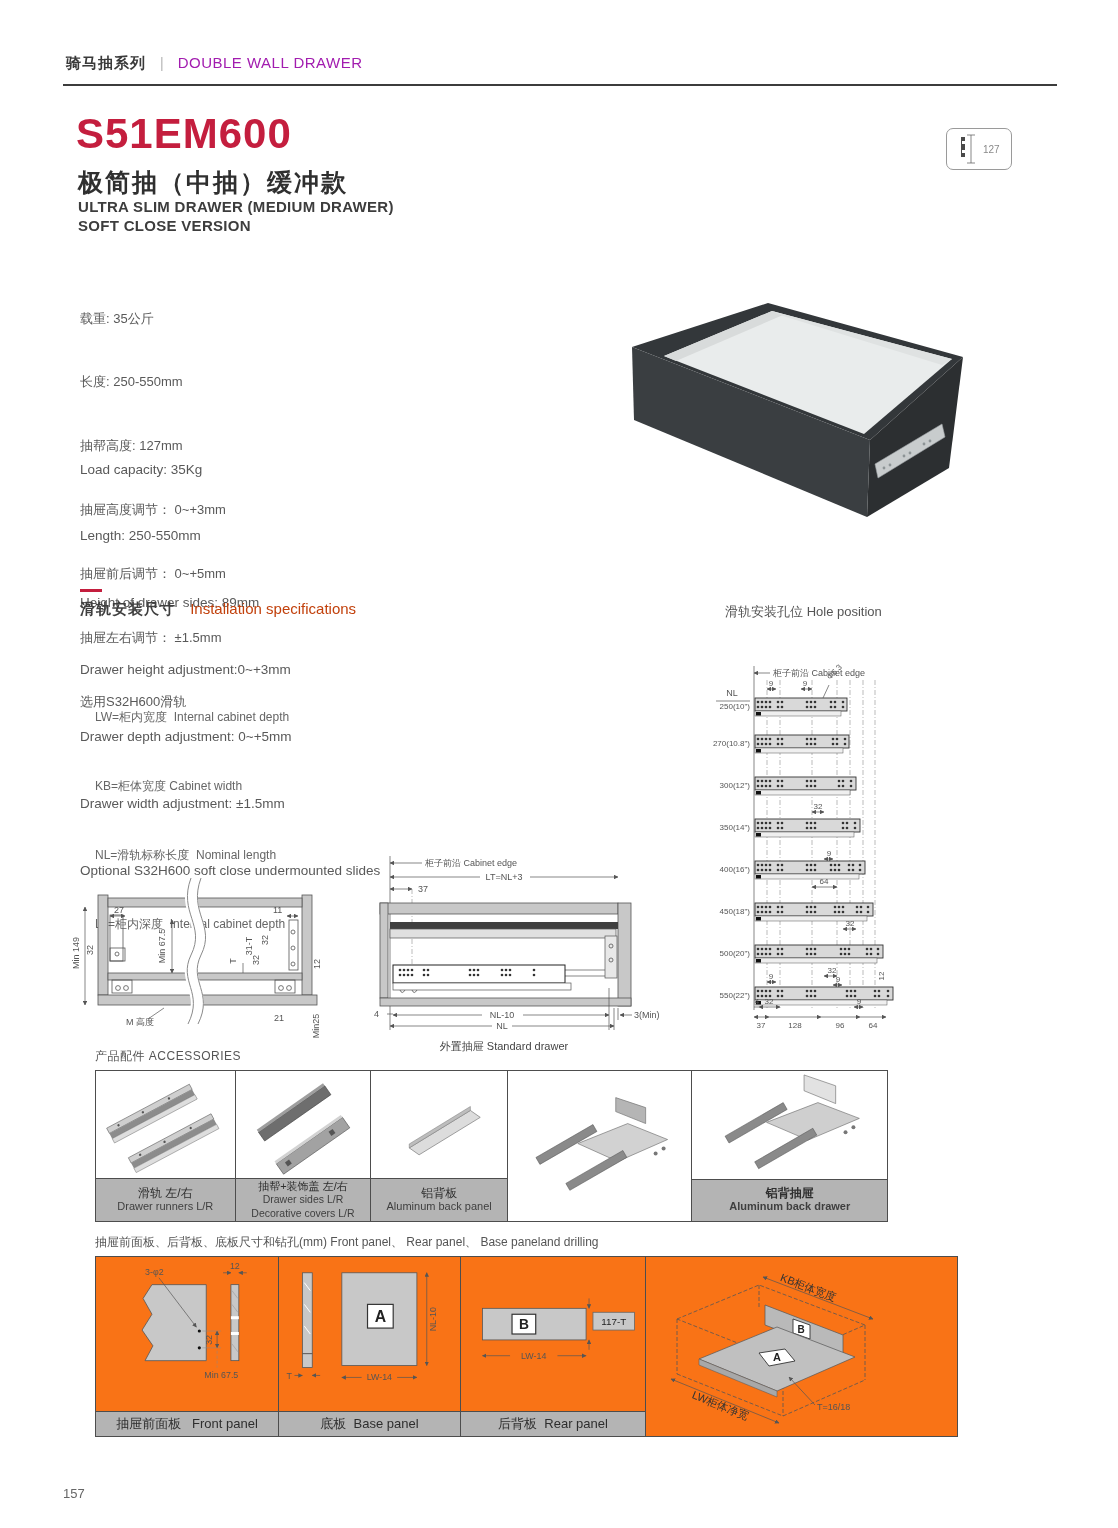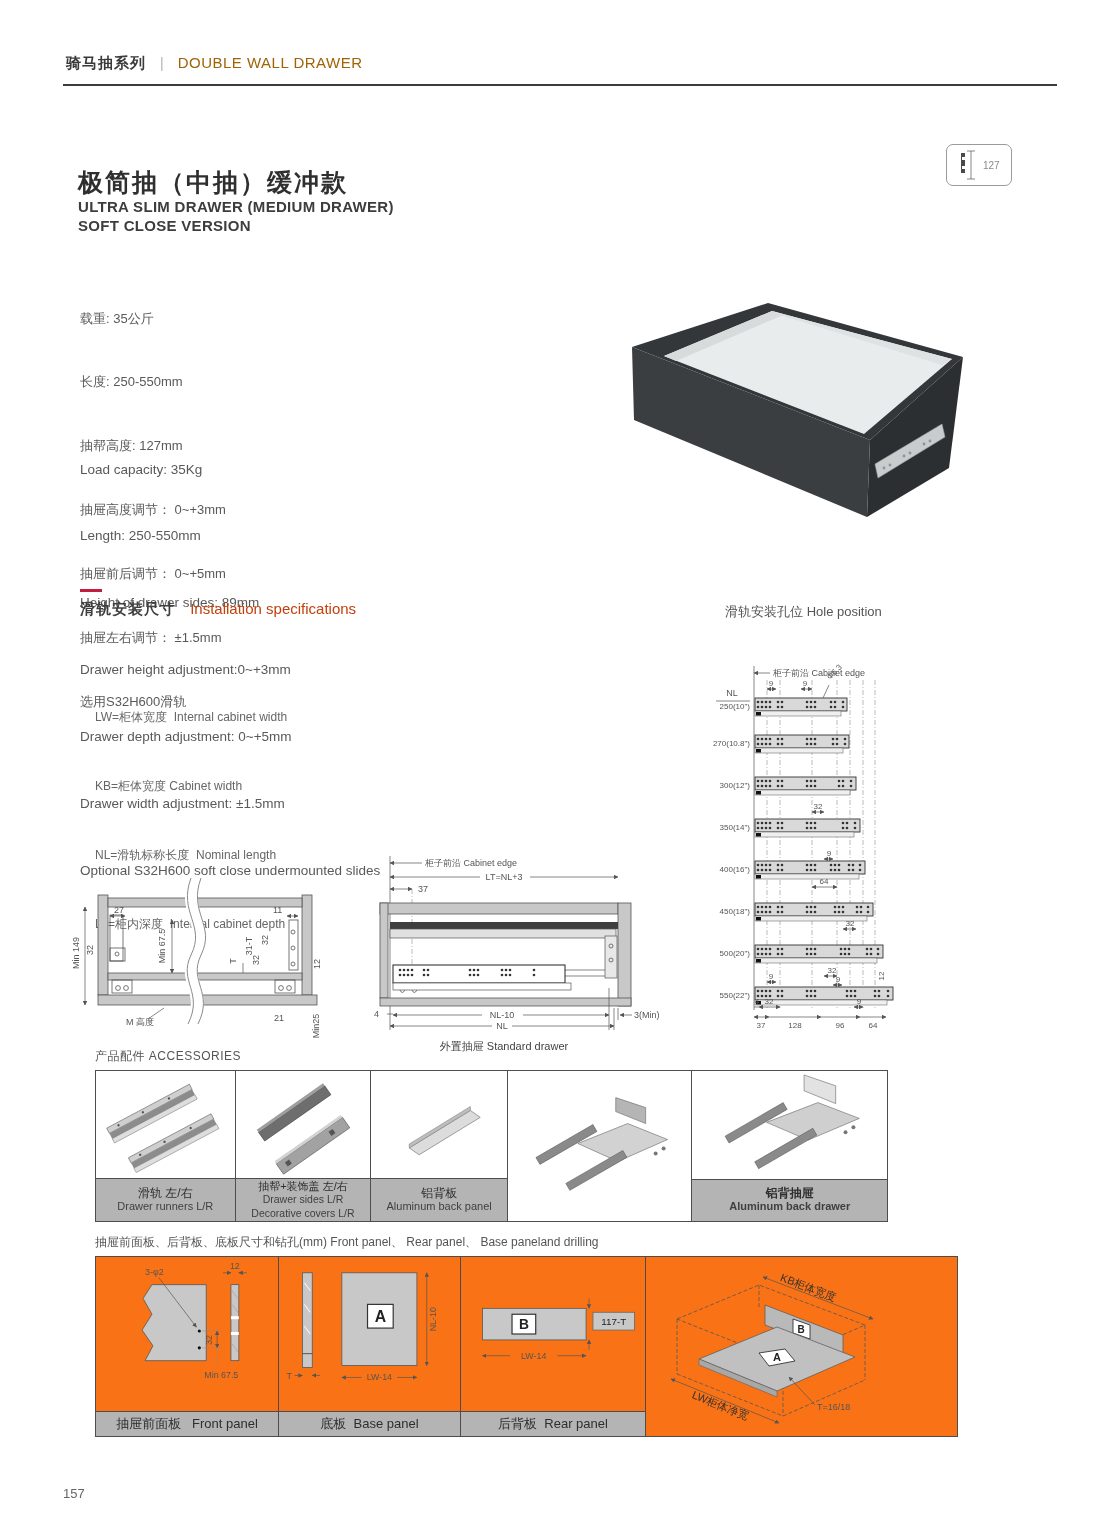--- a/index.html
+++ b/index.html
@@ -3,28 +3,28 @@
 <meta charset="utf-8">
 <style>
   html,body{margin:0;padding:0;background:#ffffff;}
   .page{position:relative;width:1118px;height:1528px;background:#fff;overflow:hidden;
         font-family:"Liberation Sans",sans-serif;color:#333;}
   .abs{position:absolute;}
   
   .hdr{left:66px;top:54px;display:flex;align-items:baseline;font-size:15px;}
   .hdr .zh{font-weight:bold;color:#3a3a3a;letter-spacing:1px;}
   .hdr .pipe{color:#b5b5b5;margin:0 14px;font-size:14px;}
-  .hdr .en{color:#a16207;letter-spacing:.5px;}
+  .hdr .en{color:#a21caf;letter-spacing:.5px;}
   .hdr-rule{left:63px;top:84px;width:994px;height:0;border-top:2px solid #3c3c3c;}
   
   .model{left:76px;top:110px;font-size:42px;font-weight:bold;color:#c41e3e;letter-spacing:1px;}
   .sub-zh{left:78px;top:166px;font-size:25px;font-weight:bold;color:#2f2f2f;letter-spacing:2px;}
   .sub-en{left:78px;font-size:15px;font-weight:bold;color:#3d3d3d;letter-spacing:.3px;}
   
-  .badge{left:946px;top:128px;width:64px;height:40px;border:1.5px solid #9a9a9a;border-radius:7px;margin-top:16px;}
+  .badge{left:946px;top:128px;width:64px;height:40px;border:1.5px solid #9a9a9a;border-radius:7px;}
   
   .specs{left:80px;font-size:13px;color:#595959;line-height:21.3px;white-space:pre;}
   .specs2{line-height:22.3px;font-size:13.5px;}
   
   .red-dash{left:80px;top:589px;width:22px;height:3px;background:#c41e3e;}
   .sec-l{left:80px;top:600px;font-size:15px;color:#3f3f3f;}
   .sec-l .zh{font-weight:bold;letter-spacing:1px;}
   .sec-l .en{margin-left:10px;color:#c2410c;}
   .sec-r{left:725px;top:603px;font-size:13px;color:#555;}
   .legend{left:95px;top:660px;font-size:12px;color:#666;line-height:23px;white-space:pre;}
@@ -90,20 +90,21 @@
     </defs>
   </svg>
 
   <div class="abs hdr">
     <span class="zh">骑马抽系列</span>
     <span class="pipe">|</span>
     <span class="en">DOUBLE WALL DRAWER</span>
   </div>
   <div class="abs hdr-rule"></div>
 
+  <div class="abs model">S51EM600</div>
   <div class="abs sub-zh">极简抽（中抽）缓冲款</div>
   <div class="abs sub-en" style="top:198px">ULTRA SLIM DRAWER (MEDIUM DRAWER)</div>
   <div class="abs sub-en" style="top:217px">SOFT CLOSE VERSION</div>
 
   <div class="abs badge">
     <svg width="64" height="40" viewBox="0 0 64 40">
       <path d="M14,8 l4,0 0,4 -3,0 0,3 3,0 0,6 -3,0 0,3 3,0 0,4 -4,0 z" fill="#4a4a4a"></path>
       <line x1="24" y1="6" x2="24" y2="34" class="dim"></line>
       <line x1="20" y1="6" x2="28" y2="6" class="dim"></line>
       <line x1="20" y1="34" x2="28" y2="34" class="dim"></line>
@@ -153,21 +154,21 @@
   <div class="abs sec-l">
     <span class="zh">滑轨安装尺寸</span>
     <span class="en">Installation specifications</span>
   </div>
   <div class="abs sec-r">
     <span>滑轨安装孔位</span>
     <span>Hole position</span>
   </div>
 
   <div class="abs legend">
-    <div>LW=柜体宽度  Internal cabinet width</div>
+    <div>LW=柜内宽度  Internal cabinet depth</div>
     <div>KB=柜体宽度 Cabinet width</div>
     <div>NL=滑轨标称长度  Nominal length</div>
     <div>LT=柜内深度  Internal cabinet depth</div>
   </div>
 
   <svg class="abs" style="left:68px;top:868px" width="270" height="185" viewBox="0 0 270 185">
     <rect x="30" y="27" width="10" height="100" class="gry"></rect>
     <rect x="234" y="27" width="10" height="100" class="gry"></rect>
     <rect x="40" y="30" width="194" height="9" class="gry"></rect>
     <rect x="40" y="105" width="194" height="7" class="gry"></rect>

